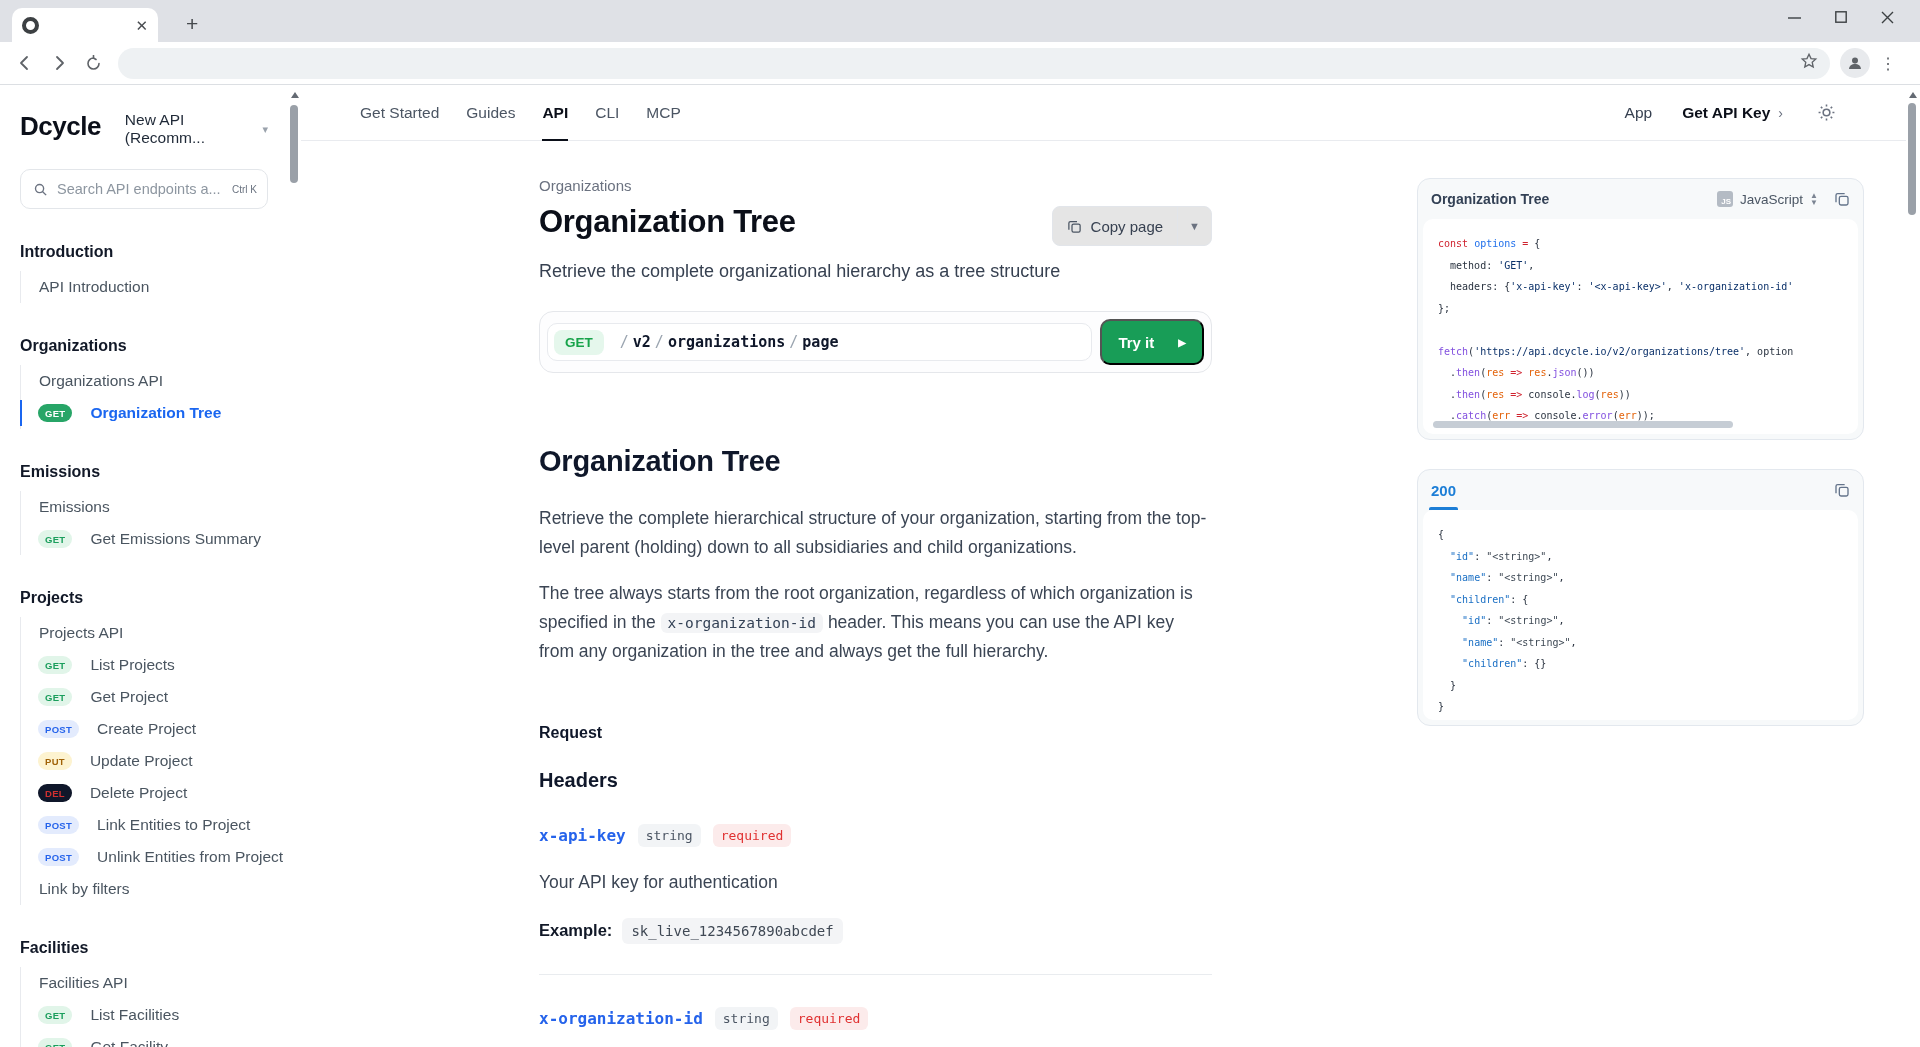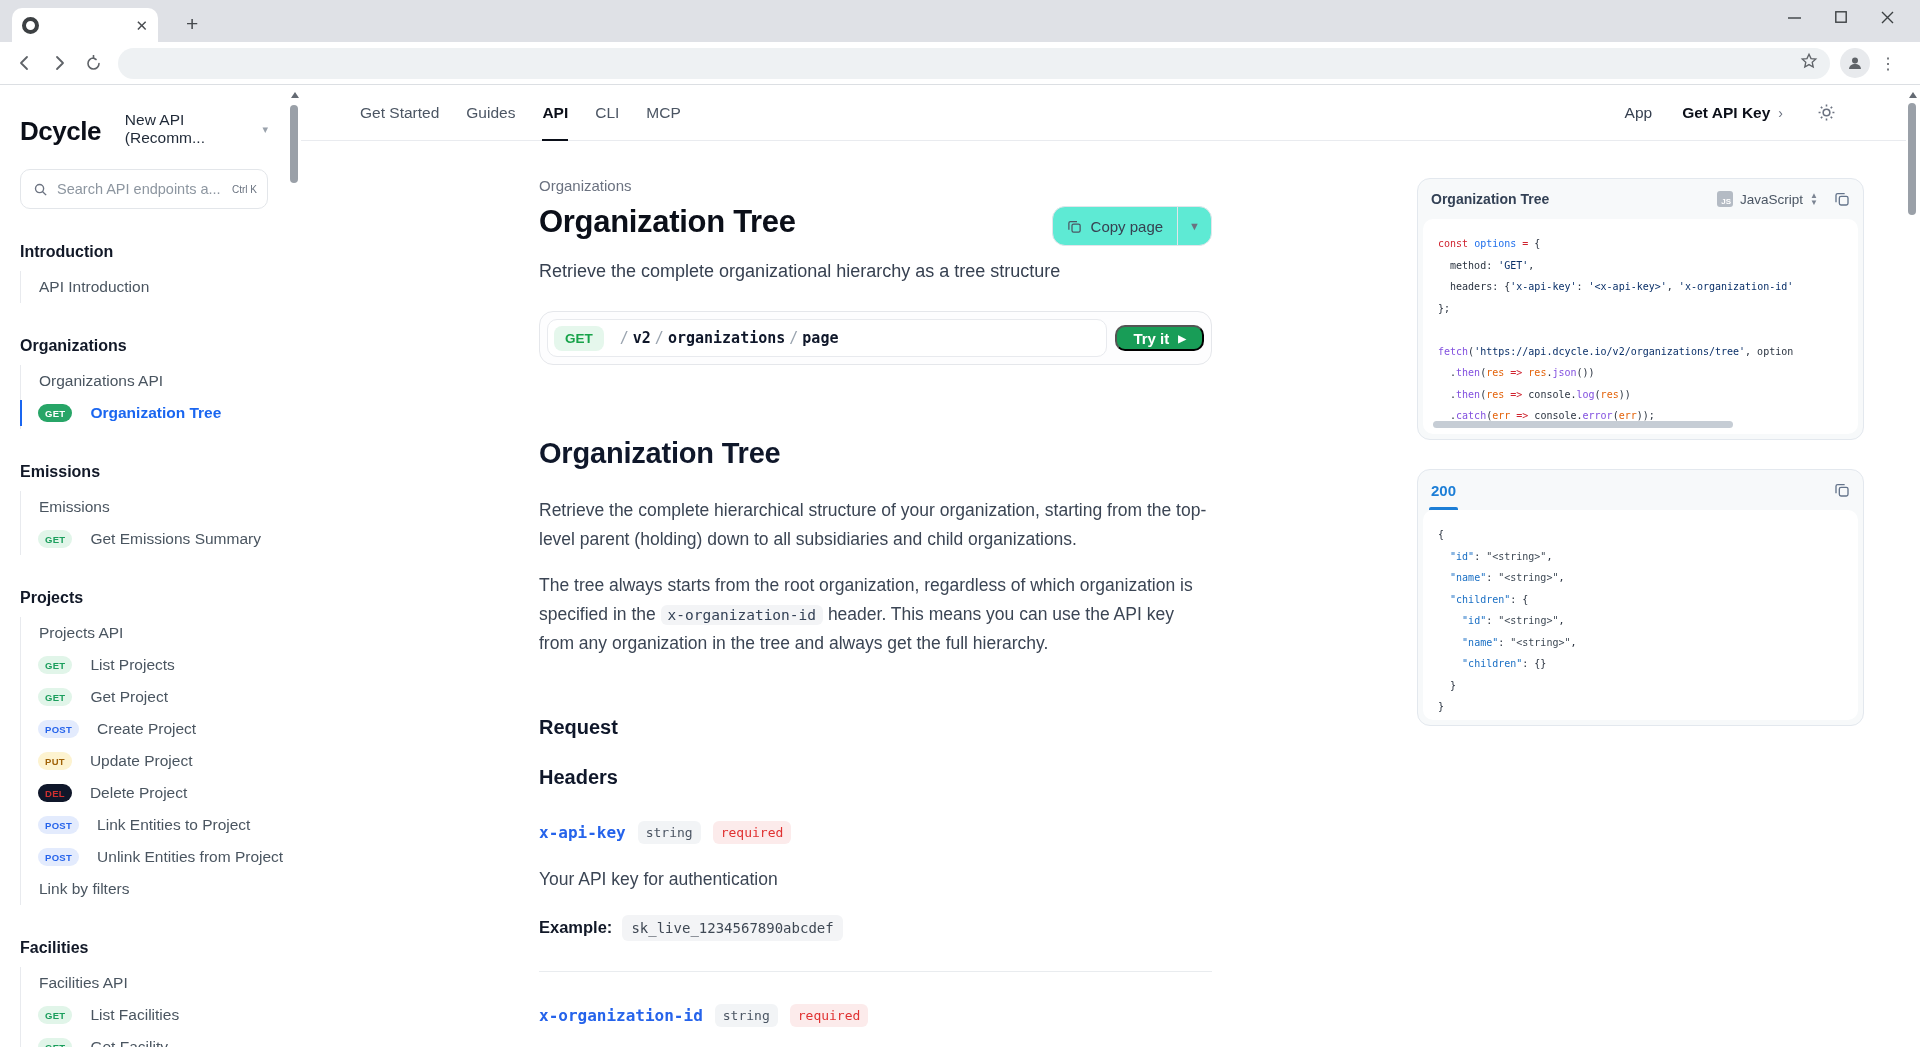--- a/index.html
+++ b/index.html
@@ -29,21 +29,21 @@
   
   .vscroll { position:absolute; top:85px; bottom:0; width:13px; }
   .vscroll .arrow-up { position:absolute; top:7px; left:2.5px; width:0; height:0;
     border-left:4px solid transparent; border-right:4px solid transparent; border-bottom:6px solid #646a73; }
   .vscroll .thumb { position:absolute; left:2px; width:8px; border-radius:5px; background:#9aa0a8; }
   .sb-scrollbar { left:288px; }
   .page-scrollbar { right:1px; }
 
   
   .sidebar { position:absolute; left:0; top:85px; width:288px; bottom:0; background:#fff; overflow:hidden; }
-  .brand-row { display:flex; align-items:flex-end; padding:26px 20px 0 20px; }
+  .brand-row { display:flex; align-items:flex-start; padding:26px 20px 0 20px; }
   .logo { font-size:26px; font-weight:800; color:#0b0f19; letter-spacing:-0.5px; }
   .version-sel { margin-left:24px; display:flex; align-items:center; gap:7px; font-size:15.5px; color:#1f2937; }
   .version-sel .chev { color:#9aa2ac; font-size:11px; }
   .search-box { margin:22px 20px 0 20px; height:40px; border:1px solid #e3e6ea; border-radius:10px;
     display:flex; align-items:center; padding:0 10px 0 12px; background:#fff; }
   .search-box .ph { margin-left:9px; font-size:14.5px; color:#8d96a0; white-space:nowrap; }
   .search-box .kbd { margin-left:auto; font-size:10px; color:#6a7380; white-space:nowrap; }
   .sb-section { margin-top:34px; }
   .sb-title { padding-left:20px; font-size:16px; font-weight:600; color:#111827; }
   .sb-items { margin-left:20px; margin-top:10px; border-left:1px solid #e8eaee; }
@@ -71,41 +71,41 @@
   .tn-key { font-size:15.5px; color:#0b0f19; font-weight:700; display:flex; align-items:center; gap:8px; }
   .tn-key .chev { color:#6b7280; font-weight:400; font-size:14px; }
   .sun { color:#6b7280; margin-left:4px; display:flex; }
 
   .content { position:absolute; left:0; right:0; top:56px; bottom:0; overflow:hidden; }
   .maincol { position:absolute; left:238px; width:673px; top:0; }
 
   .breadcrumb { margin-top:36px; font-size:15px; color:#6b7280; }
   .h1-row { margin-top:10px; display:flex; align-items:flex-start; justify-content:space-between; }
   h1 { font-size:31px; font-weight:800; color:#0b0f19; letter-spacing:-0.3px; }
-  .copy-page { display:flex; align-items:stretch; border:1px solid #e2e5ea; border-radius:13px; background:#5eead4; height:40px; margin-top:2px; }
+  .copy-page { display:flex; align-items:stretch; border:1px solid #e2e5ea; border-radius:8px; background:#e5e5e5; height:40px; margin-top:2px; }
   .cp-main { display:flex; align-items:center; gap:9px; padding:0 14px; font-size:15px; color:#374151; }
   .cp-chev { display:flex; align-items:center; padding:0 11px; border-left:1px solid #e2e5ea; color:#6b7280; font-size:11px; }
   .subtitle { margin-top:15px; font-size:18px; color:#374151; }
 
   .endpoint { margin-top:29px; border:1px solid #e5e7eb; border-radius:14px; padding:7px; display:flex; align-items:center; gap:8px; background:#fdfdfe; }
   .ep-inner { flex:1; height:38px; border:1px solid #e8eaee; background:#fff; border-radius:10px; display:flex; align-items:center; padding:0 6px; }
   .ep-method { background:#e5f7ec; color:#17a34a; font-size:13.5px; font-weight:700; padding:5px 11px; border-radius:8px; }
   .ep-path { margin-left:12px; font-size:15px; color:#0f172a; font-weight:600; }
   .ep-path .sl { color:#9aa4af; font-weight:400; padding:0 4px; }
-  .try-btn { height:26px; background:#189d57; border-radius:10px; color:#fff; font-size:15px; font-weight:700;
-    display:flex; align-items:center; gap:9px; padding:0 16px; }
+  .try-btn { height:46px; background:#189d57; border-radius:10px; color:#fff; font-size:15px; font-weight:700;
+    display:flex; align-items:center; gap:24px; padding:0 16px; }
   .try-btn .play { font-size:10px; }
 
   h2.sec { margin-top:72px; font-size:29px; font-weight:700; color:#0f172a; letter-spacing:-0.2px; }
   .para { margin-top:26px; font-size:17.5px; line-height:28.5px; color:#3b4554; }
   .para + .para { margin-top:18px; }
   .inline-code { font-family:"DejaVu Sans Mono", monospace; font-size:14.5px; background:#f3f4f6; color:#334155;
     padding:2px 7px; border-radius:6px; }
 
-  h2.request { margin-top:58px; font-size:20px; font-weight:700; color:#0f172a; }
+  h2.request { margin-top:58px; font-size:16px; font-weight:700; color:#0f172a; }
   h3.headers { margin-top:27px; font-size:20px; font-weight:700; color:#0f172a; }
   .param-row { margin-top:32px; display:flex; align-items:center; gap:12px; }
   .param-name { font-family:"DejaVu Sans Mono", monospace; font-size:16px; font-weight:700; color:#2563eb; }
   .chip { font-family:"DejaVu Sans Mono", monospace; font-size:13px; padding:4px 8px; border-radius:6px; }
   .chip.type { background:#f2f4f6; color:#4b5563; }
   .chip.required { background:#fcebeb; color:#e03131; }
   .param-desc { margin-top:21px; font-size:17.5px; line-height:28px; color:#3b4554; }
   .example-row { margin-top:22px; display:flex; align-items:center; gap:10px; }
   .ex-label { font-size:16.5px; font-weight:700; color:#111827; }
   .ex-code { font-family:"DejaVu Sans Mono", monospace; font-size:14px; background:#f3f4f6; color:#3f4854; padding:5px 9px; border-radius:6px; }

